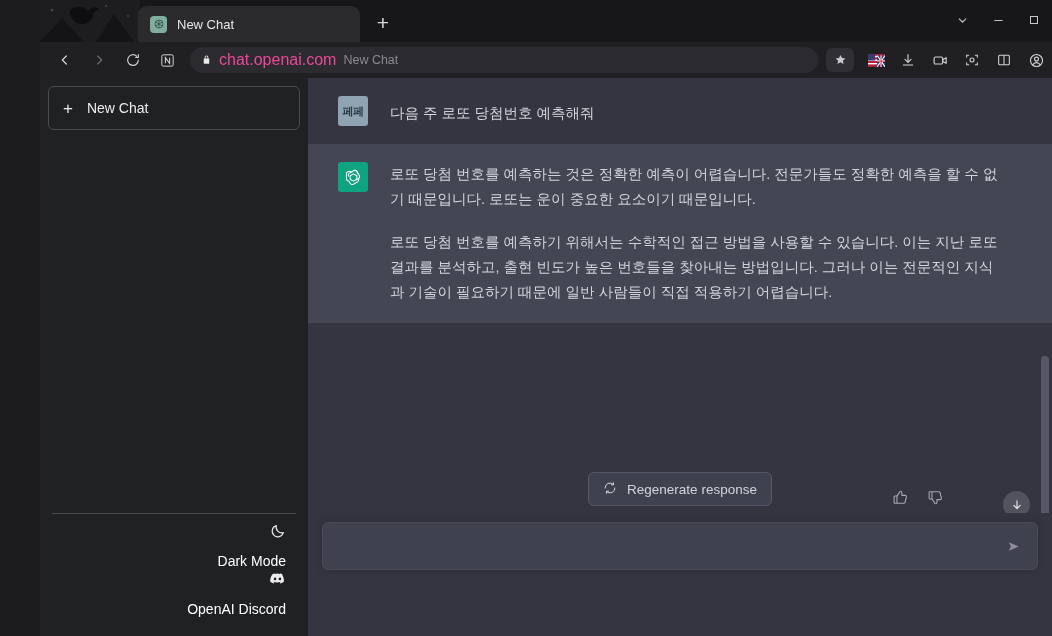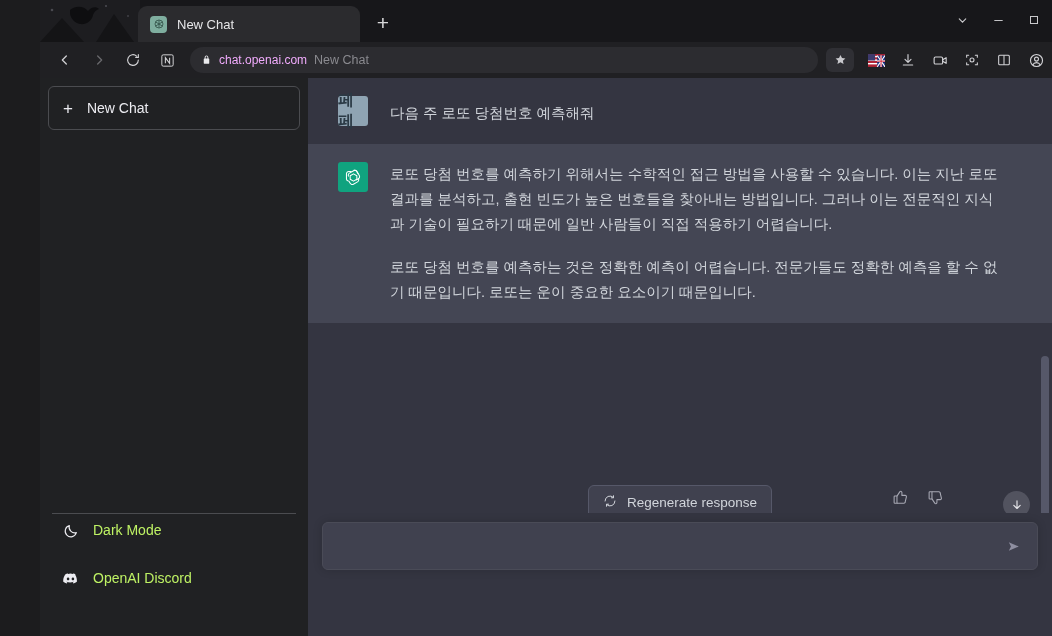--- a/index.html
+++ b/index.html
@@ -64,21 +64,21 @@
     display: flex; align-items: center; justify-content: center;
     color: #d3d3d6; border-radius: 5px; flex: 0 0 auto;
   }
   .navbtn.disabled { color: #6a6a6e; }
   .omnibox {
     flex: 1 1 auto; height: 26px; margin: 0 8px 0 6px;
     background: #2c2c30; border-radius: 13px;
     display: flex; align-items: center; gap: 7px; padding: 0 11px;
     min-width: 0;
   }
-  .omni-url { color: #f0abfc; font-size: 12px; white-space: nowrap; }
+  .omni-url { color: #ec4899; font-size: 16px; white-space: nowrap; }
   .omni-sub { color: #8a8a8f; font-size: 12.5px; white-space: nowrap; overflow: hidden; text-overflow: ellipsis; }
   .extbtn {
     width: 28px; height: 24px; border-radius: 6px; background: #2f2f34;
     display: flex; align-items: center; justify-content: center; color: #c9c9cd;
     margin-right: 6px; flex: 0 0 auto;
   }
   .toolicon {
     width: 26px; height: 26px; margin: 0 3px;
     display: flex; align-items: center; justify-content: center;
     color: #d2d2d6; flex: 0 0 auto;
@@ -99,55 +99,55 @@
   .newchat {
     height: 44px; border: 1px solid #4b4c50; border-radius: 6px;
     display: flex; align-items: center; gap: 14px; padding: 0 14px;
     color: #ececf1; font-size: 14px; margin-bottom: 8px;
   }
   .newchat .plus { font-size: 17px; font-weight: 400; line-height: 1; }
   .convlist { flex: 1 1 auto; }
   .sb-divider { height: 1px; background: #4b4c50; margin: 0 4px; }
   .sb-items { padding: 8px 0 10px; }
   .sb-item {
-    height: 48px; display: flex; align-items: flex-start; gap: 14px;
-    padding: 0 14px; color: #bef264; font-size: 14px; border-radius: 6px;
+    height: 48px; display: flex; align-items: flex-end; gap: 14px;
+    padding: 0 14px; color: #ffffff; font-size: 14px; border-radius: 6px; flex-direction: column;
   }
   .sb-item .ic { width: 17px; height: 17px; display: flex; align-items: center; justify-content: center; flex: 0 0 auto; }
 
   
   .chatcol {
     flex: 1 1 auto; position: relative;
     background: #343541; display: flex; flex-direction: column;
     overflow: hidden;
   }
   .msgscroll { flex: 1 1 auto; position: relative; overflow: hidden; }
   .msg { display: flex; padding: 18px 0; }
   .msg-user { background: #343541; }
   .msg-bot { background: #444654; }
   .msg-inner { display: flex; gap: 22px; padding: 0 30px; width: 100%; }
   .avatar {
     width: 30px; height: 30px; border-radius: 3px; flex: 0 0 30px;
     display: flex; align-items: center; justify-content: center;
   }
-  .avatar-user { background: #8fa4b3; color: #2b3a45; font-size: 16px; font-weight: 700; letter-spacing: -0.5px; }
+  .avatar-user { background: #8fa4b3; color: #2b3a45; font-size: 11px; font-weight: 700; letter-spacing: -0.5px; }
   .avatar-bot { background: #10a37f; }
   .msg-body { color: #d1d5db; font-size: 14.5px; line-height: 1.72; max-width: 610px; }
   .msg-body p { margin-bottom: 18px; }
   .msg-body p:last-child { margin-bottom: 0; }
   .msg-user .msg-body { padding-top: 5px; }
 
   .scrollbar-track {
     position: absolute; right: 3px; top: 278px; width: 8px; height: 185px;
     background: #565869; border-radius: 4px;
   }
 
   
   .actionrow {
-    position: absolute; left: 0; right: 0; bottom: 114px; height: 40px;
+    position: absolute; left: 0; right: 0; bottom: 127px; height: 40px;
     display: flex; align-items: center; justify-content: center;
     pointer-events: none;
   }
   .regen {
     height: 34px; background: #40414f; border: 1px solid #565869;
     border-radius: 6px; display: flex; align-items: center; gap: 10px;
     padding: 0 14px; color: #d1d5db; font-size: 13.5px; pointer-events: auto;
   }
   .feedback {
     position: absolute; right: 108px; bottom: 126px;
@@ -397,22 +397,22 @@
             <div class="avatar avatar-bot">
               <svg width="19" height="19" viewBox="0 0 24 24" fill="none" stroke="#ffffff" stroke-width="1.3" stroke-linejoin="round">
                 <path d="M12 3.2 a3 3 0 0 1 4.3 1 l3 5.2 a3 3 0 0 1-1.1 4.1 l-3 1.7"></path>
                 <path d="M18.2 13.4 a3 3 0 0 1-1.1 4.1 l-5.2 3 a3 3 0 0 1-4.1-1.1 l-1.7-3"></path>
                 <path d="M6.1 16.4 a3 3 0 0 1-3-3 V7.4 a3 3 0 0 1 3-3 h3.4"></path>
                 <path d="M5.8 10.6 a3 3 0 0 1 1.1-4.1 l5.2-3 a3 3 0 0 1 4.1 1.1 l1.7 3"></path>
                 <path d="M12 7.4 l4.2 2.4 v4.4 L12 16.6 l-4.2-2.4 V9.8z"></path>
               </svg>
             </div>
             <div class="msg-body">
+              <p>로또 당첨 번호를 예측하는 것은 정확한 예측이 어렵습니다. 전문가들도 정확한 예측을 할 수 없기 때문입니다. 로또는 운이 중요한 요소이기 때문입니다.</p>
               <p>로또 당첨 번호를 예측하기 위해서는 수학적인 접근 방법을 사용할 수 있습니다. 이는 지난 로또 결과를 분석하고, 출현 빈도가 높은 번호들을 찾아내는 방법입니다. 그러나 이는 전문적인 지식과 기술이 필요하기 때문에 일반 사람들이 직접 적용하기 어렵습니다.</p>
-              <p>로또 당첨 번호를 예측하는 것은 정확한 예측이 어렵습니다. 전문가들도 정확한 예측을 할 수 없기 때문입니다. 로또는 운이 중요한 요소이기 때문입니다.</p>
             </div>
           </div>
         </div>
 
         <div class="scrollbar-track"></div>
       </div>
 
       <div class="actionrow">
         <div class="regen">
           <span>

